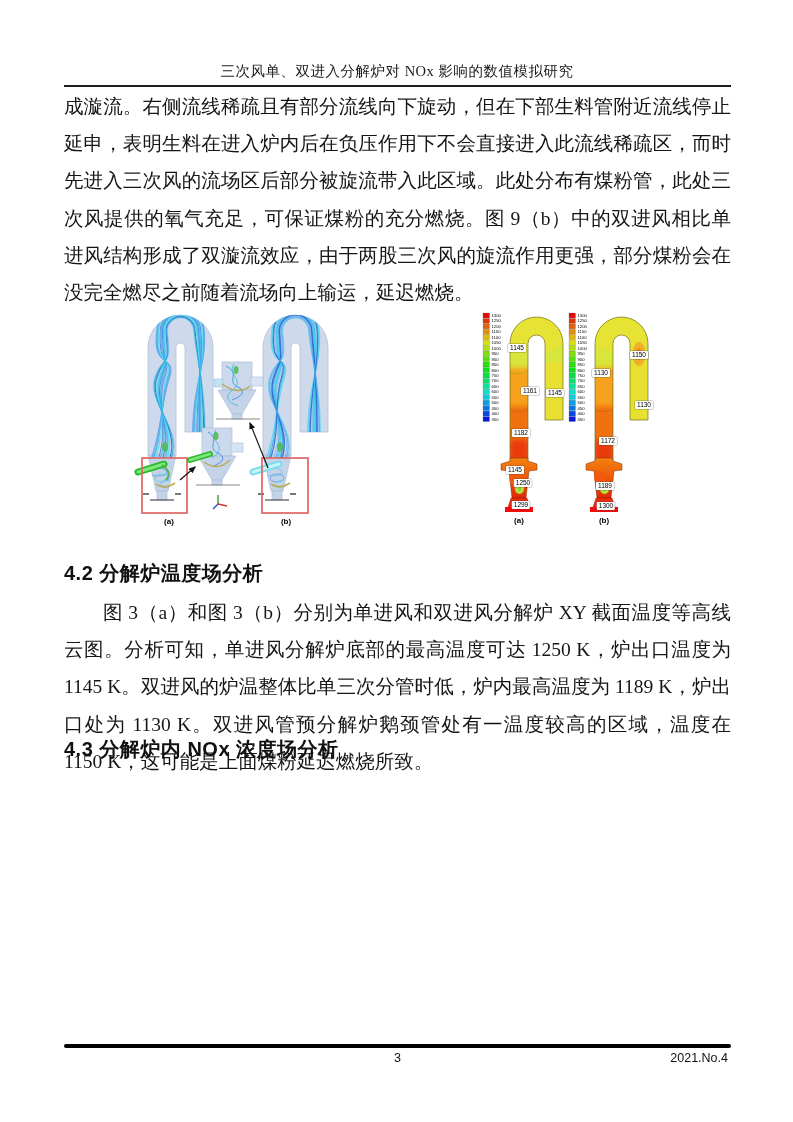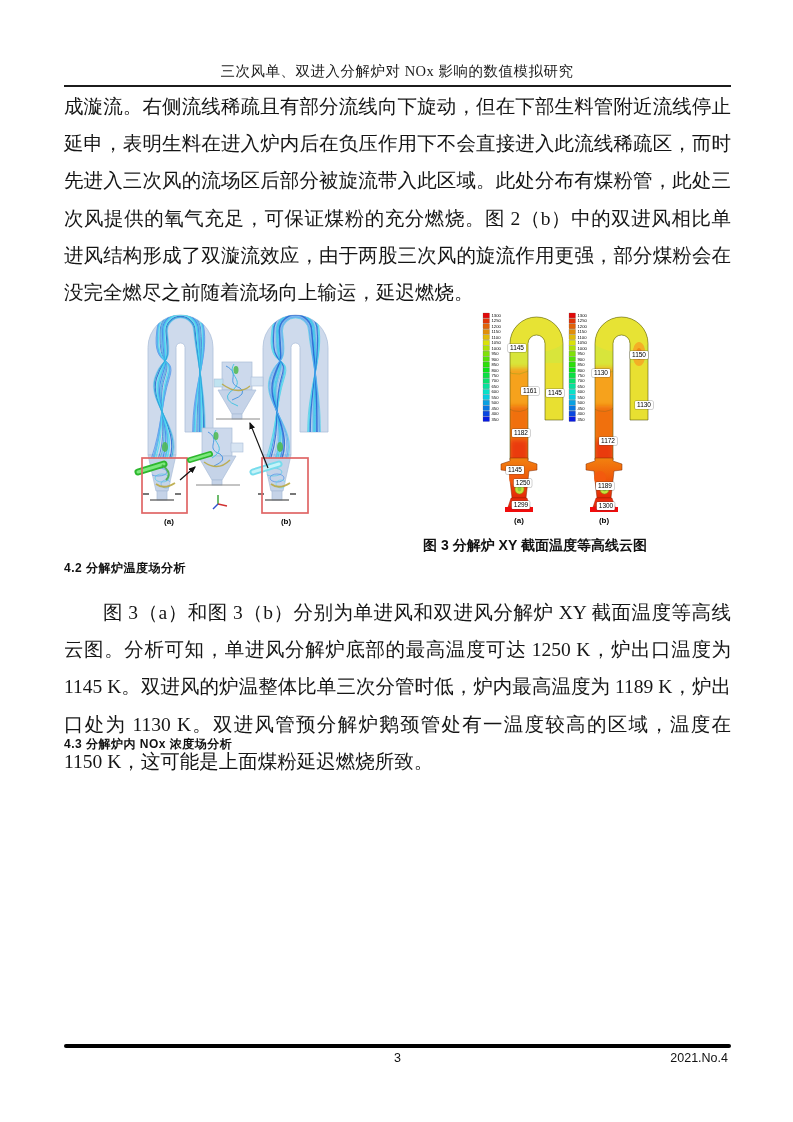--- a/index.html
+++ b/index.html
@@ -7,21 +7,21 @@
         font-family:"Liberation Serif","DejaVu Serif",serif;color:#111;}
   .running-title{position:absolute;left:64px;top:62px;width:666px;text-align:center;
         font-size:14.5px;letter-spacing:.5px;color:#1a1a1a;}
   .header-rule{position:absolute;left:64px;top:85px;width:667px;height:2px;background:#1c1c1c;}
   .body-par{position:absolute;left:64px;width:667px;font-size:19.5px;line-height:37.2px;
         text-align:justify;text-justify:inter-ideograph;color:#151515;margin:0;}
   .p1{top:88px;}
   .p2{top:594px;text-indent:2em;}
   .p3{top:814px;text-indent:2em;}
   .sec-head{position:absolute;left:64px;margin:0;font-family:"Liberation Sans","DejaVu Sans",sans-serif;
-        font-weight:bold;font-size:12px;color:#111;letter-spacing:.5px;}
+        font-weight:bold;font-size:20px;color:#111;letter-spacing:.5px;}
   .s42{top:560px;}
   .s43{top:736px;}
   .fig{position:absolute;top:308px;height:232px;}
   .fig2{left:130px;width:292px;}
   .fig3{left:455px;width:292px;}
   .fig svg{position:absolute;left:0;top:0;}
   .caption{position:absolute;top:537px;font-family:"Liberation Sans","DejaVu Sans",sans-serif;
         font-weight:bold;font-size:14px;color:#111;text-align:center;}
   .cap2{left:120px;width:240px;}
   .cap3{left:395px;width:280px;}
@@ -35,21 +35,21 @@
   .issue{position:absolute;right:3px;}
 </style>
 </head>
 <body>
 
 <div class="page">
 
   <div class="running-title">三次风单、双进入分解炉对 NOx 影响的数值模拟研究</div>
   <div class="header-rule"></div>
 
-  <p class="body-par p1">成漩流。右侧流线稀疏且有部分流线向下旋动，但在下部生料管附近流线停止延申，表明生料在进入炉内后在负压作用下不会直接进入此流线稀疏区，而时先进入三次风的流场区后部分被旋流带入此区域。此处分布有煤粉管，此处三次风提供的氧气充足，可保证煤粉的充分燃烧。图 2（b）中的双进风相比单进风结构形成了双漩流效应，由于两股三次风的旋流作用更强，部分煤粉会在没完全燃尽之前随着流场向上输运，延迟燃烧。</p>
+  <p class="body-par p1">成漩流。右侧流线稀疏且有部分流线向下旋动，但在下部生料管附近流线停止延申，表明生料在进入炉内后在负压作用下不会直接进入此流线稀疏区，而时先进入三次风的流场区后部分被旋流带入此区域。此处分布有煤粉管，此处三次风提供的氧气充足，可保证煤粉的充分燃烧。图 9（b）中的双进风相比单进风结构形成了双漩流效应，由于两股三次风的旋流作用更强，部分煤粉会在没完全燃尽之前随着流场向上输运，延迟燃烧。</p>
 
   <div class="fig fig2">
     <svg width="292" height="232" viewBox="0 0 292 232">
       <defs>
         <marker id="ah" markerWidth="7" markerHeight="7" refX="5" refY="2.5" orient="auto">
           <path d="M0,0 L6,2.5 L0,5 Z" fill="#111"></path>
         </marker>
         <clipPath id="pipeA2">
           <path d="M 18,147 L 18,39.5 A 32.5 32.5 0 0 1 83,39.5 L 83,124 L 55,124 L 55,39.5 A 4.5 4.5 0 0 0 46,39.5 L 46,147 Z"></path>
           <path d="M 17,146 L 47,146 L 38,184 L 26,184 Z"></path>
@@ -331,21 +331,20 @@
     <span class="tlabel" style="left:66px;top:197px">1299</span>
 
     <span class="tlabel" style="left:146px;top:65px">1130</span>
     <span class="tlabel" style="left:184px;top:47px">1150</span>
     <span class="tlabel" style="left:189px;top:97px">1130</span>
     <span class="tlabel" style="left:153px;top:133px">1172</span>
     <span class="tlabel" style="left:150px;top:178px">1189</span>
     <span class="tlabel" style="left:151px;top:198px">1300</span>
   </div>
 
-  <div class="caption cap3">图 3 分解炉 XY 截面温度等高线云图</div>
 
   <h2 class="sec-head s42">4.2 分解炉温度场分析</h2>
   <p class="body-par p2">图 3（a）和图 3（b）分别为单进风和双进风分解炉 XY 截面温度等高线云图。分析可知，单进风分解炉底部的最高温度可达 1250 K，炉出口温度为 1145 K。双进风的炉温整体比单三次分管时低，炉内最高温度为 1189 K，炉出口处为 1130 K。双进风管预分解炉鹅颈管处有一温度较高的区域，温度在 1150 K，这可能是上面煤粉延迟燃烧所致。</p>
 
   <h2 class="sec-head s43">4.3 分解炉内 NOx 浓度场分析</h2>
 
   <div class="footer-rule"></div>
   <div class="footer-text">
     <span class="page-num">3</span>
     <span class="issue">2021.No.4</span>

